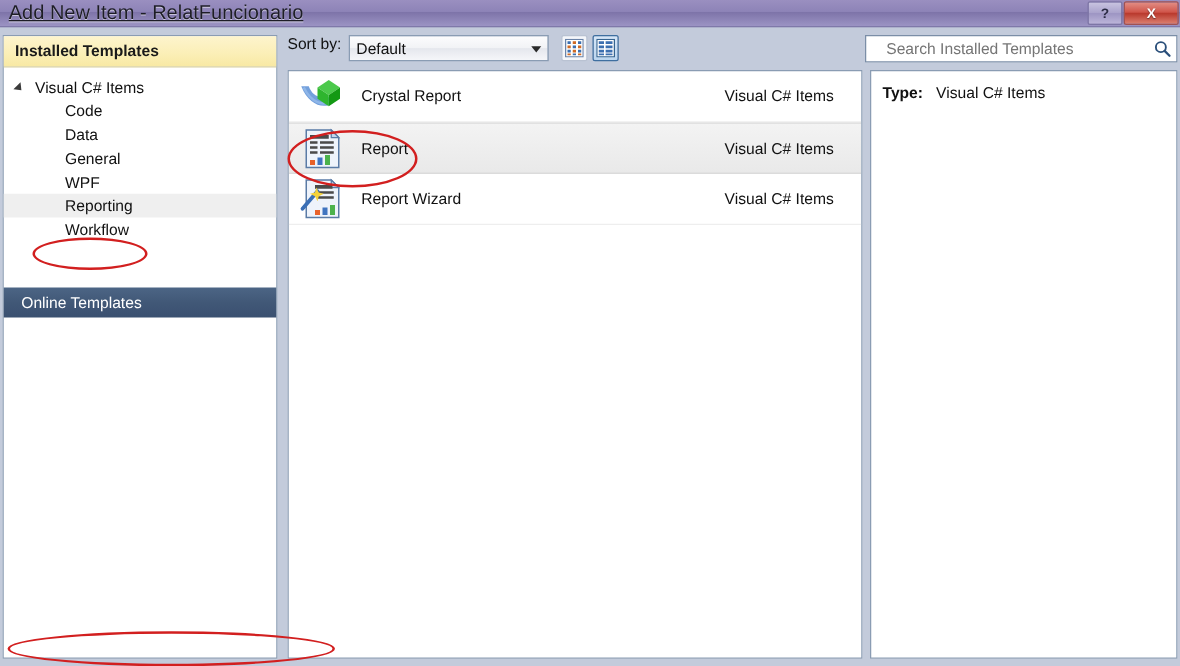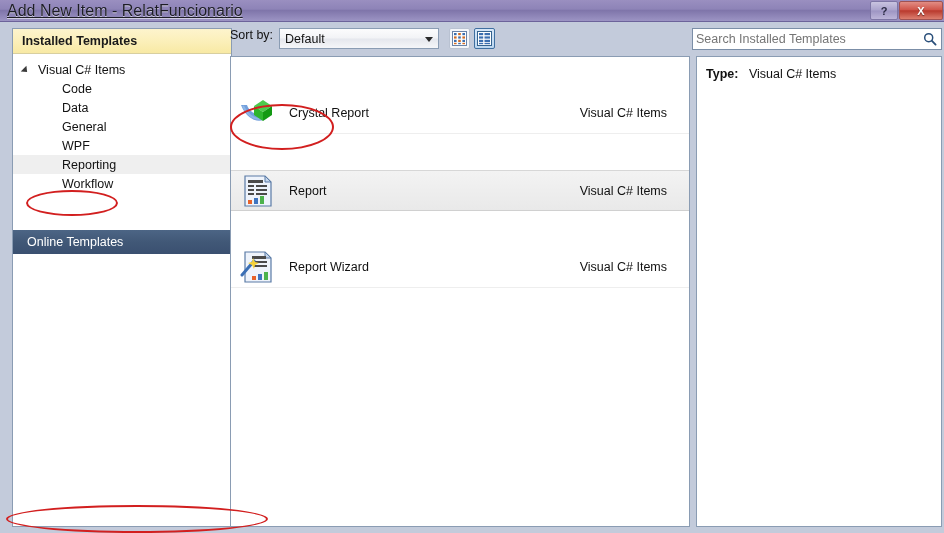--- a/index.html
+++ b/index.html
@@ -55,21 +55,21 @@
 
   
   .client {
     position: absolute; left: 0; top: 22px;
     width: 944px; height: 511px;
     background: #c3cbdb;
   }
 
   
   .left-pane {
-    position: absolute; left: 12px; top: 6px;
+    position: absolute; left: 2px; top: 6px;
     width: 220px; height: 499px;
     background: #ffffff;
     border: 1px solid #8a9cb3;
   }
   .installed-hdr {
     height: 25px;
     background: linear-gradient(to bottom, #fdf4cd 0%, #fbefb8 55%, #f8e9a4 100%);
     border-bottom: 1px solid #d8cfa0;
     display: flex; align-items: center;
     padding-left: 9px;
@@ -148,21 +148,20 @@
     width: 460px; height: 471px;
     background: #fff;
     border: 1px solid #8a9cb3;
     overflow: hidden;
   }
   .tpl-row {
     height: 41px;
     display: flex; align-items: center;
     border-bottom: 1px solid #eeeeee;
     padding: 0 4px;
-    margin-top: 36px;
   }
   .tpl-row.sel {
     background: linear-gradient(to bottom, #f3f3f3 0%, #e9e9e9 100%);
     border-top: 1px solid #d7d7d7;
     border-bottom: 1px solid #d0d0d0;
   }
   .tpl-icon { width: 38px; height: 34px; flex: none; margin-left: 4px; }
   .tpl-name { font-size: 12.5px; color: #111; margin-left: 12px; flex: 1; }
   .tpl-cat { font-size: 12.5px; color: #111; margin-right: 18px; }
 
@@ -182,21 +181,21 @@
     position: absolute; left: 692px; top: 6px;
     width: 250px; height: 22px;
     background: #fff;
     border: 1px solid #7b8ea7;
     display: flex; align-items: center;
   }
   .search-input {
     flex: 1; border: 0; outline: none;
     font-family: "Liberation Sans", sans-serif;
     font-size: 12.5px; color: #6d6d6d;
-    padding-left: 3px; background: transparent;
+    padding-left: 16px; background: transparent;
   }
   .search-ico { width: 22px; flex: none; display: flex; align-items: center; justify-content: center; }
 
   
   .name-row {
     position: absolute; left: 0; top: 508px;
     width: 944px; height: 25px;
     display: flex; align-items: center;
   }
   .name-field {

